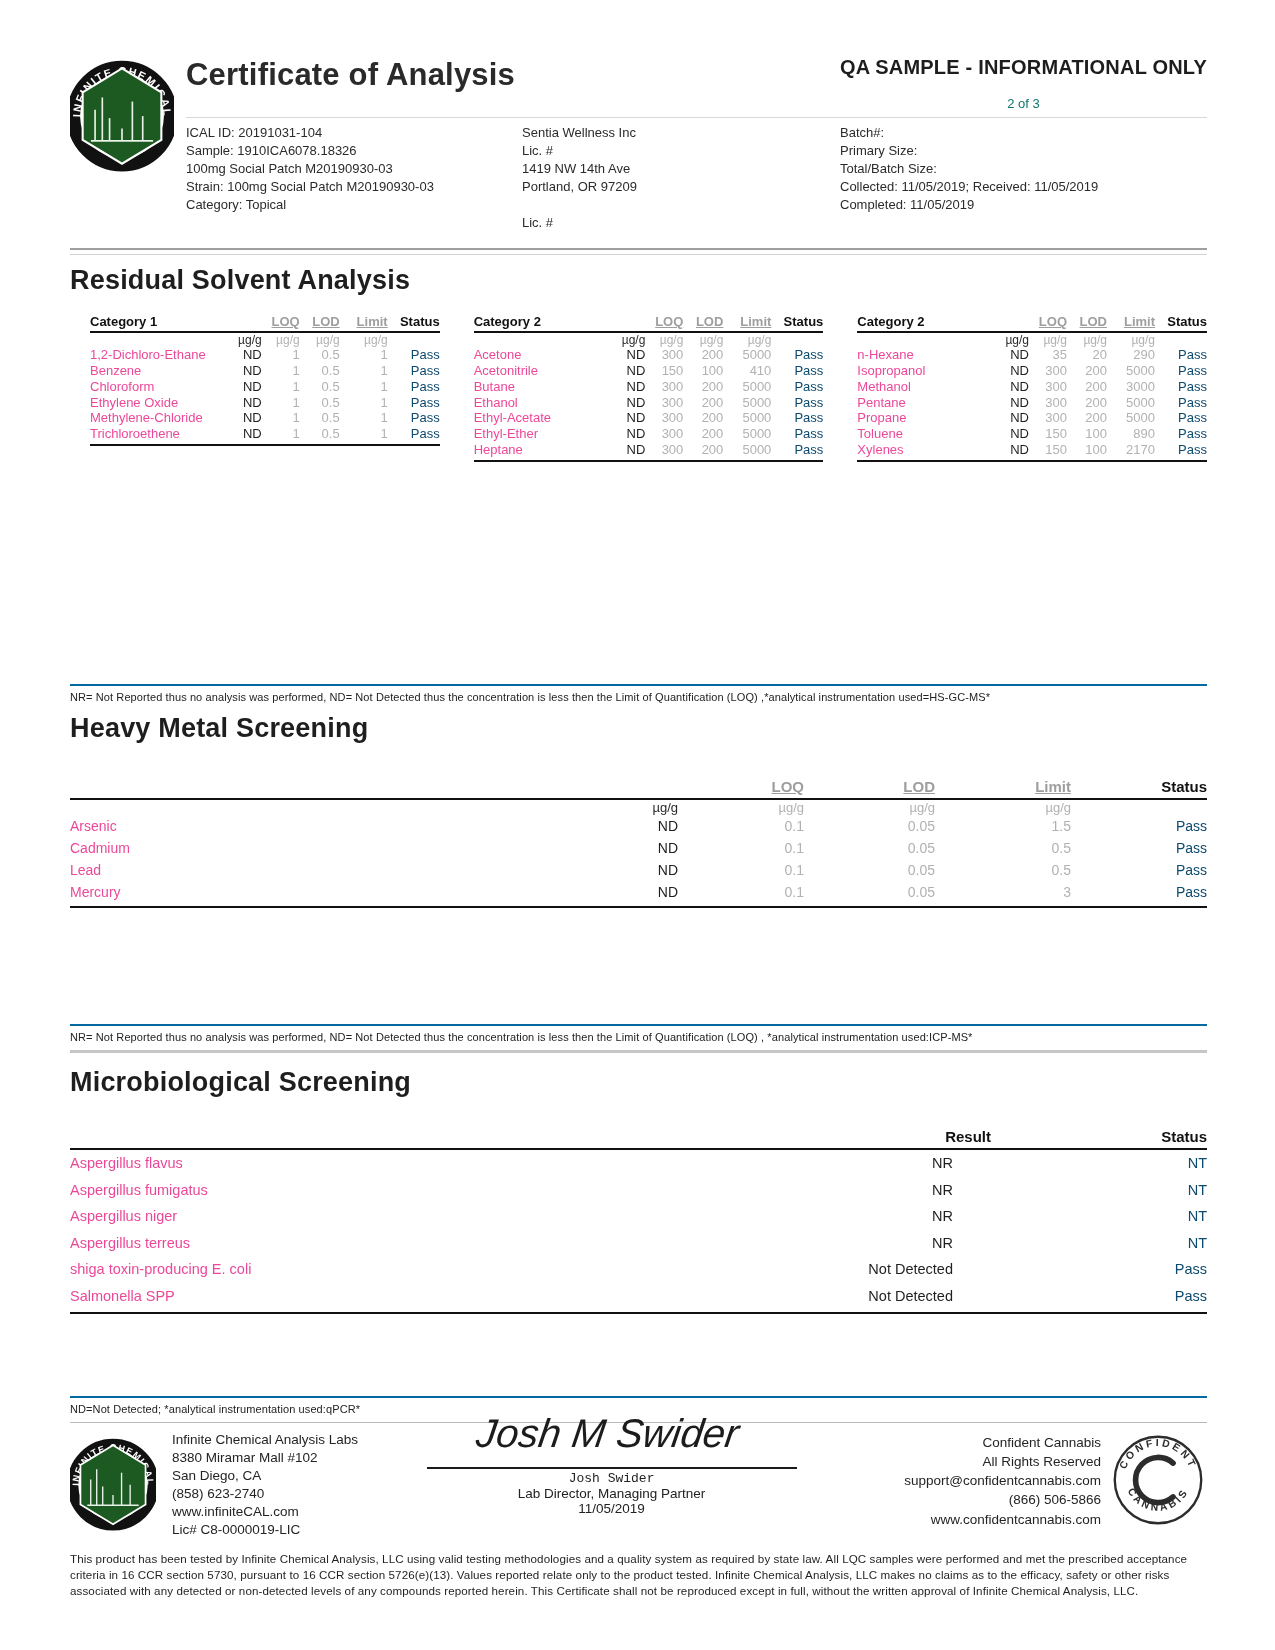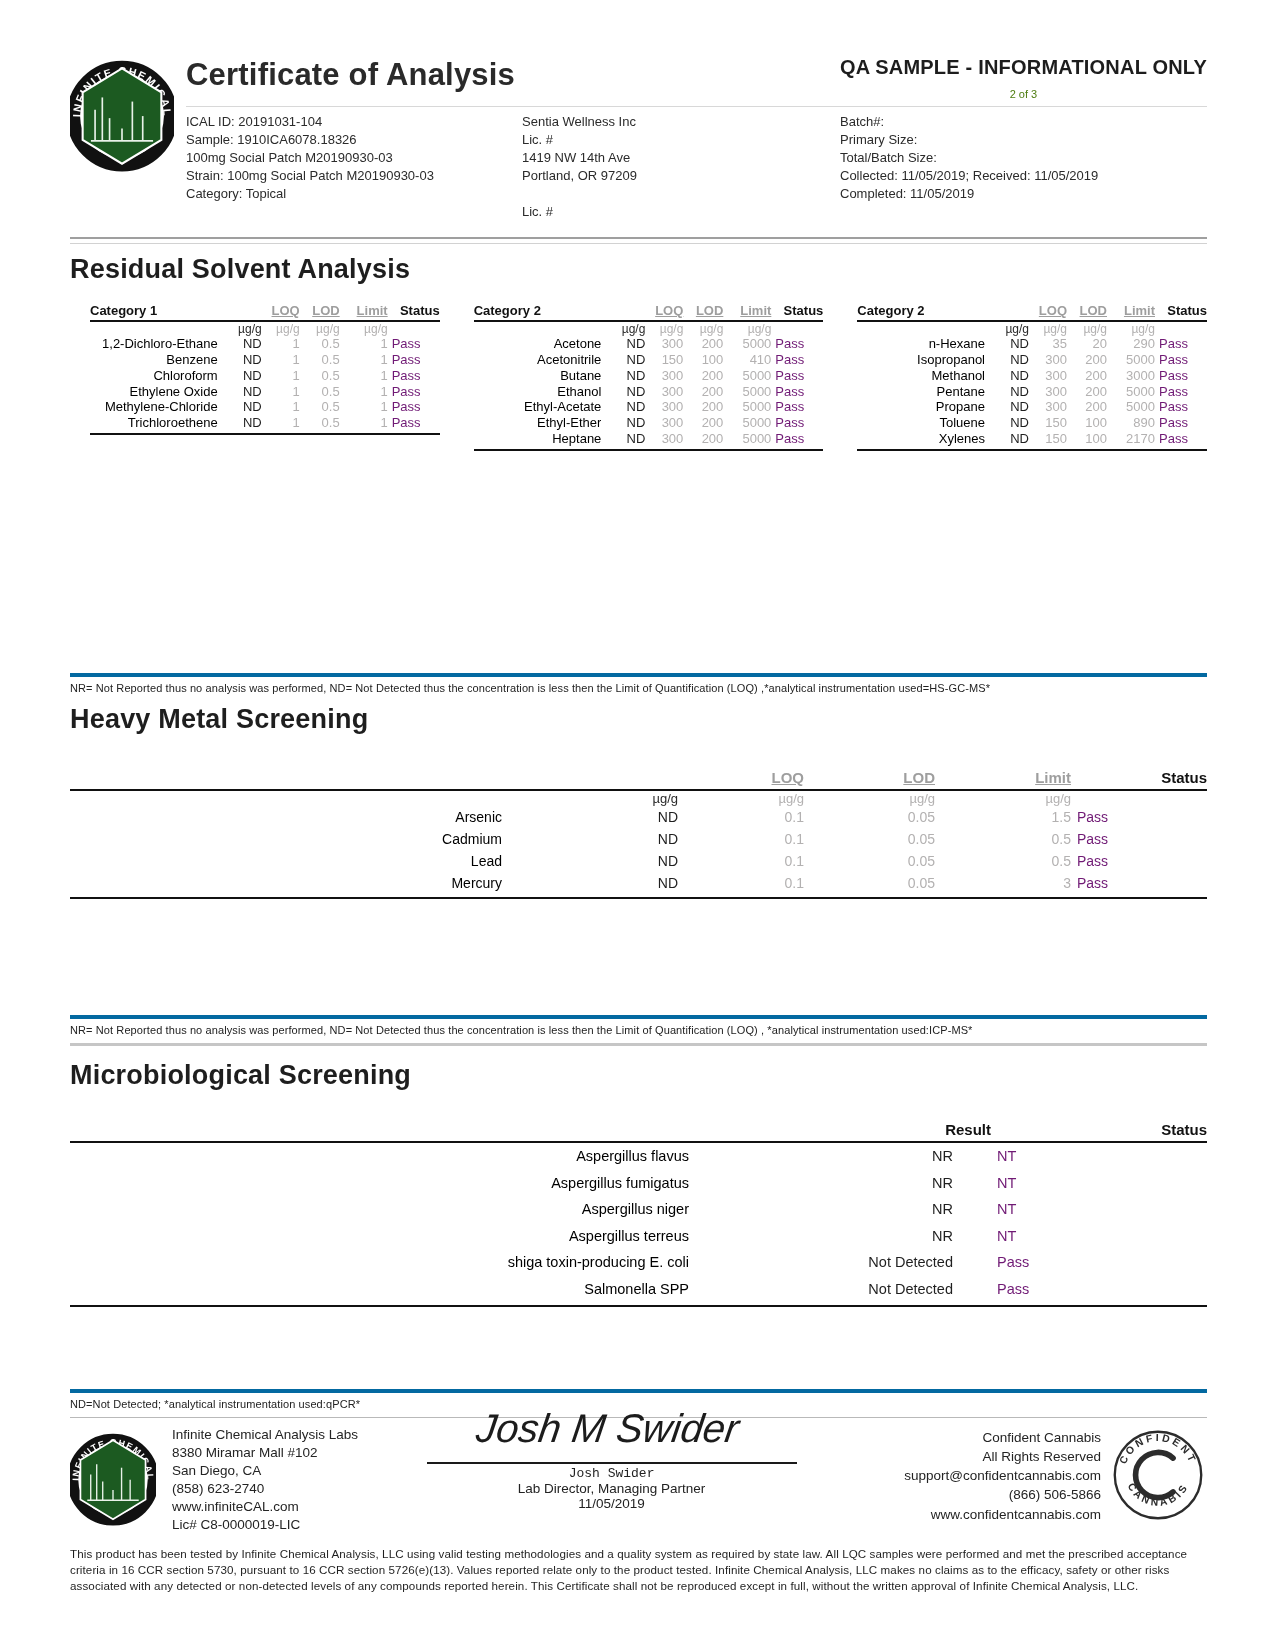--- a/index.html
+++ b/index.html
@@ -11,21 +11,21 @@
     overflow:hidden;
   }
   
   .header{display:flex; align-items:flex-start;}
   .logo-box{width:108px; flex:0 0 108px; margin-right:8px;}
   .head-main{flex:1; min-width:0;}
   .head-top{display:flex; justify-content:space-between; align-items:flex-start;}
   .cert-title{font-size:31px; font-weight:700; letter-spacing:.2px; color:#2a2a2a; margin:2px 0 0 0; line-height:1.1;}
   .qa-wrap{text-align:center;}
   .qa-banner{font-size:20px; font-weight:800; color:#1d1d1d; letter-spacing:.2px;}
-  .page-num{font-size:11px; color:#4d7c0f; margin-top:9px;}
+  .page-num{font-size:13px; color:#0f766e; margin-top:17px;}
   .head-rule{border-top:1px solid #d8d8d8; margin-top:6px;}
   .head-cols{display:flex; margin-top:6px;}
   .head-col{font-size:13px; line-height:1.38; color:#2b2b2b;}
   .head-col.c1{width:336px;}
   .head-col.c2{width:318px;}
   .head-col.c3{flex:1;}
   .info-line{min-height:18px; white-space:nowrap;}
   .dbl-rule{margin-top:16px; height:4px; border-top:2px solid #9f9f9f; border-bottom:1px solid #d2d2d2;}
   
   .section-title{font-size:27px; font-weight:800; color:#1e1e1e; margin:10px 0 0 0; letter-spacing:.2px;}
@@ -34,27 +34,27 @@
   .sv-table{flex:1; min-width:0; font-size:13px;margin-left:20px;}
   .sv-grid{display:grid; grid-template-columns:minmax(0,1fr) 40px 34px 36px 44px 48px; column-gap:4px; align-items:baseline;}
   .sv-head{border-bottom:2px solid #111; padding-bottom:2px;}
   .sv-cat{grid-column:span 2; font-weight:700; color:#111;}
   .col-gray{color:#9e9e9e; text-align:right; font-weight:600;text-decoration:underline;}
   .col-status{color:#111; text-align:right; font-weight:700;}
   .sv-units span{font-size:12px;}
   .u-dark{color:#2a2a2a; text-align:right;}
   .u-gray{color:#b3b1b1; text-align:right;}
   .sv-row span{line-height:1.22;}
-  .cell-name{color:#000000; white-space:nowrap; overflow:hidden;text-align:right;}
+  .cell-name{color:#ec4899; white-space:nowrap; overflow:hidden;}
   .cell-nd{color:#1f1f1f; text-align:right;}
   .cell-gray{color:#b3b1b1; text-align:right;}
-  .cell-status{color:#701a75; }
+  .cell-status{color:#0c4a6e; text-align:right;}
   .sv-bottom{border-top:2px solid #111; margin-top:2px;}
   
-  .note{border-top:4px solid #0369a1; padding-top:5px; font-size:11px; color:#222; letter-spacing:.1px;}
+  .note{border-top:2px solid #0369a1; padding-top:5px; font-size:11px; color:#222; letter-spacing:.1px;}
   .note.rule-below{border-bottom:3px solid #c6c6c6; padding-bottom:7px;}
   .note.thin-below{border-bottom:1px solid #b9b9b9; padding-bottom:7px;}
   
   .hm-table{margin-top:34px; font-size:14px;}
   .hm-grid{display:grid; grid-template-columns:minmax(0,1fr) 170px 120px 125px 130px 130px; column-gap:6px; align-items:baseline;}
   .hm-head{border-bottom:2px solid #111; padding-bottom:3px; font-size:15px;}
   .hm-units span{font-size:13px;}
   .hm-row{line-height:22px;}
   .hm-bottom{border-top:2px solid #111; margin-top:3px;}
   

